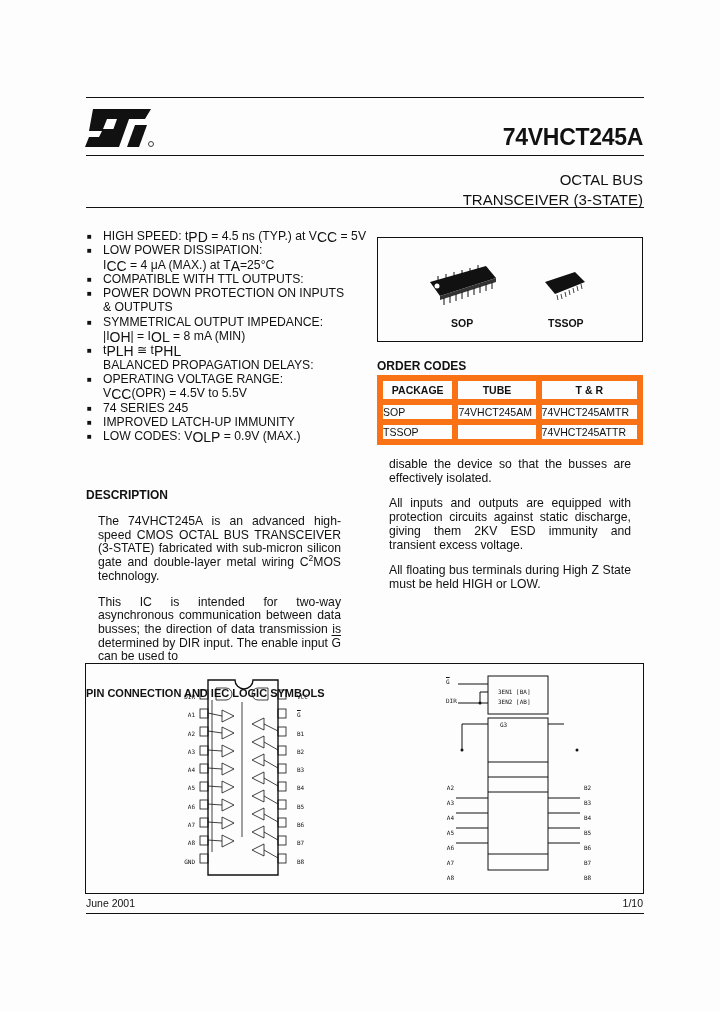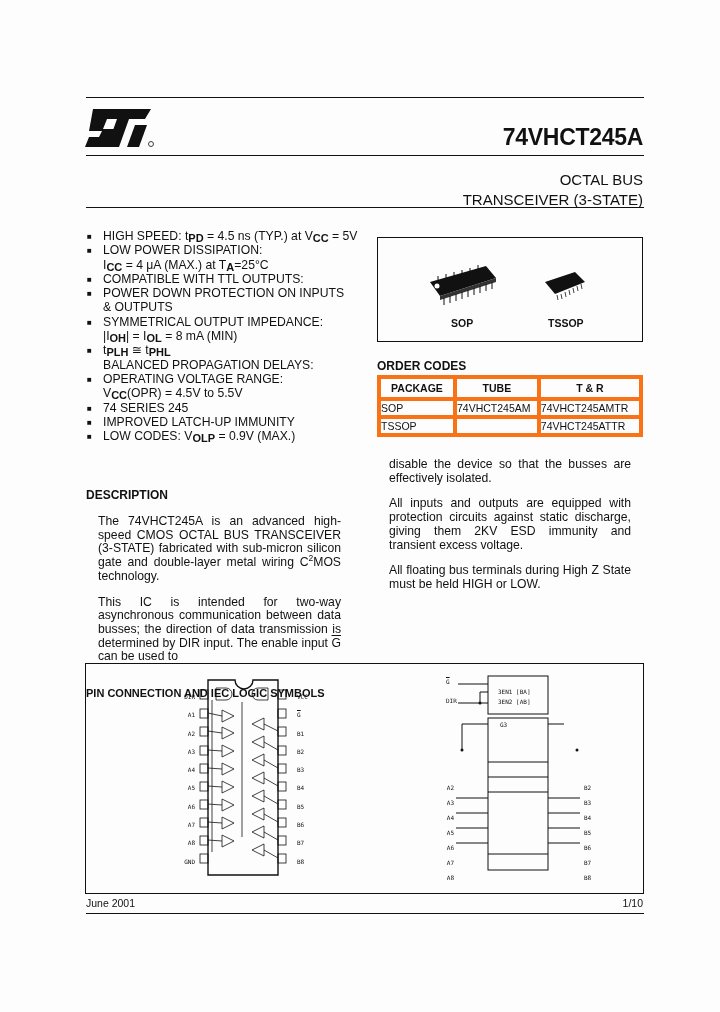--- a/index.html
+++ b/index.html
@@ -8,30 +8,30 @@
     font-family: "Liberation Sans", sans-serif; color: #111;
   }
   .abs { position: absolute; }
   .hline { position: absolute; height: 1px; background: #111; }
   .logo { left: 85px; top: 107px; width: 70px; height: 42px; }
   .part-number { right: 77px; top: 124px; font-size: 23px; font-weight: bold; letter-spacing: -0.3px; }
   .subtitle { right: 77px; top: 170px; font-size: 15px; text-align: right; line-height: 20px; }
   .features { left: 84px; top: 229px; width: 285px; font-size: 12.2px; line-height: 14.3px; }
   .feat { position: relative; padding-left: 19px; }
   .feat .bullet { position: absolute; left: 3px; top: 1px; font-size: 8px; }
-  sub { font-size: 11px; vertical-align: -2px; line-height: 0; font-weight: bold; }
+  sub { font-size: 14px; vertical-align: -2px; line-height: 0; }
   sup { font-size: 8.5px; vertical-align: 5px; line-height: 0; }
   .desc-title { left: 86px; top: 488px; font-size: 12px; font-weight: bold; }
   .desc { left: 86px; top: 503px; width: 267px; font-size: 12.2px; line-height: 13.7px; text-align: justify; }
   .desc p, .rdesc p { margin: 12px; }
   .pkgbox { left: 377px; top: 237px; width: 266px; height: 105px; border: 1px solid #111; box-sizing: border-box; }
   .pkg-label { font-size: 10.5px; font-weight: bold; position: absolute; }
   .order-title { left: 377px; top: 359px; font-size: 12px; font-weight: bold; }
   table.order { position: absolute; left: 377px; top: 375px; width: 266px; border-collapse: collapse; font-size: 10.5px; }
-  table.order th, table.order td { border: 4px solid #f97316; padding: 0; height: 14px; }
+  table.order th, table.order td { border: 6px solid #f97316; padding: 0; height: 14px; }
   table.order th { height: 18px; font-weight: bold; font-size: 10.5px; }
   .rdesc { left: 377px; top: 446px; width: 266px; font-size: 12.2px; line-height: 13.7px; text-align: justify; }
   .pin-title { left: 86px; top: 643px; font-size: 11px; font-weight: bold; margin-top: 44px; }
   .pinframe { left: 85px; top: 663px; width: 559px; height: 231px; border: 1px solid #111; box-sizing: border-box; }
   .footer-date { left: 86px; top: 897px; font-size: 10.5px; }
   .footer-page { right: 77px; top: 897px; font-size: 10.5px; }
   .tiny { font-size: 6px; font-family: "DejaVu Sans Mono", monospace; }
 </style>
 </head>
 <body>

